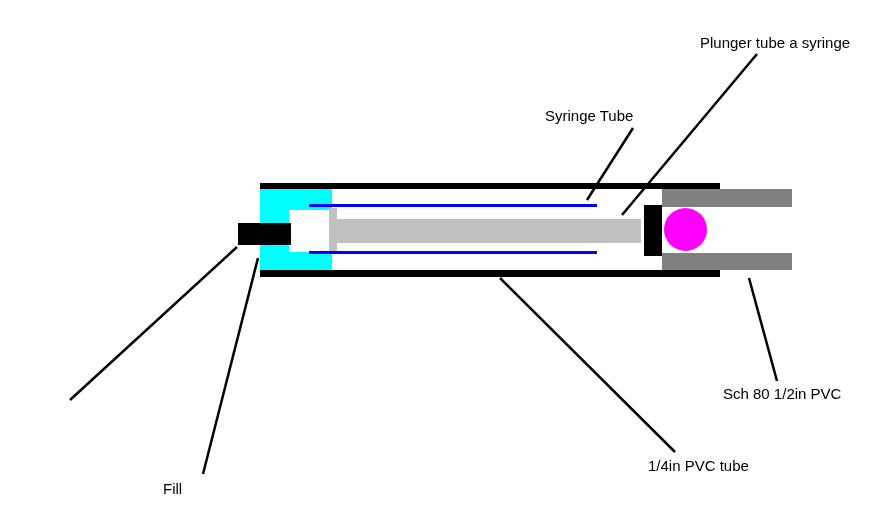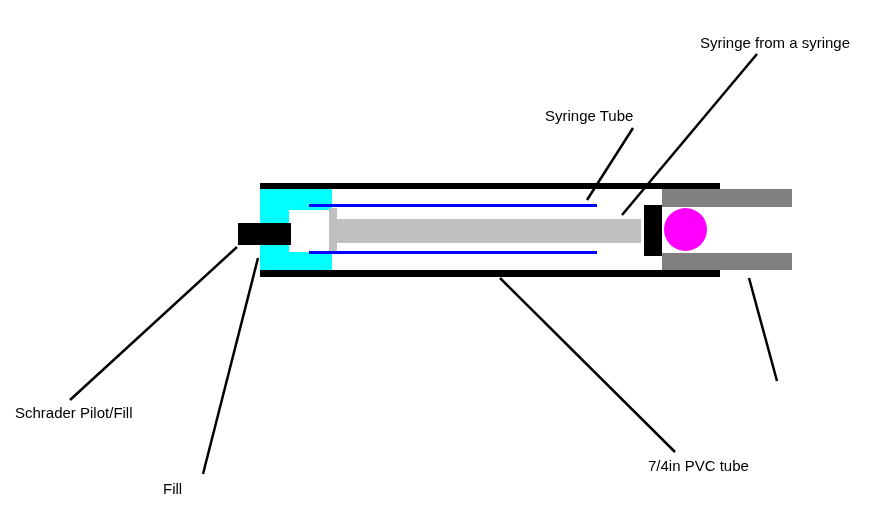--- a/index.html
+++ b/index.html
@@ -96,19 +96,19 @@
 
   <svg class="leader-svg" viewBox="0 0 877 530" xmlns="http://www.w3.org/2000/svg">
     <line class="leader" x1="757" y1="54" x2="622" y2="215"></line>
     <line class="leader" x1="633" y1="128" x2="587" y2="200"></line>
     <line class="leader" x1="237" y1="247" x2="70" y2="400"></line>
     <line class="leader" x1="258" y1="258" x2="203" y2="474"></line>
     <line class="leader" x1="500" y1="278" x2="675" y2="452"></line>
     <line class="leader" x1="749" y1="278" x2="777" y2="381"></line>
   </svg>
 
-  <div class="label label-plunger">Syringe from a syringe</div>
+  <div class="label label-plunger">Plunger tube a syringe</div>
   <div class="label label-syringe">Syringe Tube</div>
-  <div class="label label-schrader">Schrader Pilot/Fill</div>
   <div class="label label-epoxy">Fill</div>
-  <div class="label label-pvc-tube">7/4in PVC tube</div>
+  <div class="label label-pvc-tube">1/4in PVC tube</div>
+  <div class="label label-sch80">Sch 80 1/2in PVC</div>
 
 </div>
 
 </body></html>

